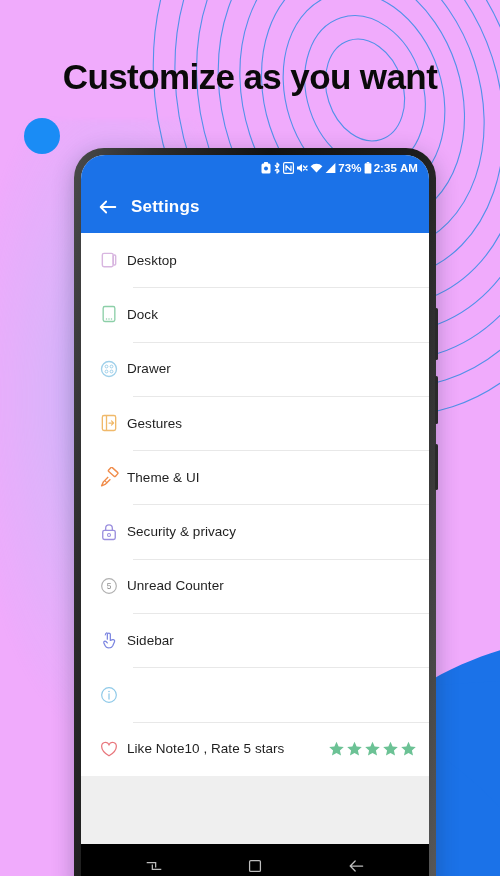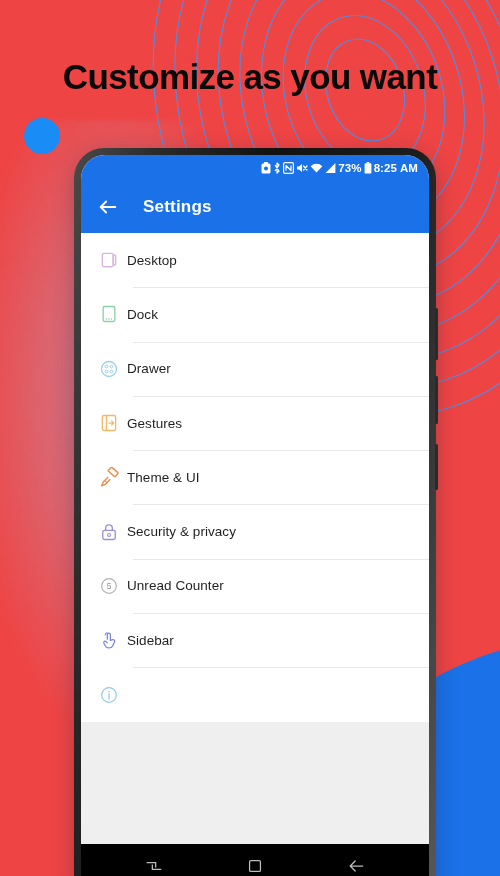--- a/index.html
+++ b/index.html
@@ -2,21 +2,21 @@
 <html><head>
 <meta charset="utf-8">
 <style>
   * { box-sizing: border-box; margin: 0; padding: 0; }
   html, body {
     width: 500px; height: 876px;
     background: #ffffff;
     font-family: "Liberation Sans", sans-serif;
     overflow: hidden;
   }
-  #stage { position: relative; width: 500px; height: 876px; background: #ef4444; overflow: hidden; }
+  #stage { position: relative; width: 500px; height: 876px; background: #f0abfc; overflow: hidden; }
 
   
   .bg-layer { position: absolute; inset: 0; overflow: hidden; pointer-events: none; }
   .glow {
     position: absolute; left: -30px; top: 120px; width: 240px; height: 620px;
     background: radial-gradient(ellipse at 60% 45%, rgba(140,195,245,0.40) 0%, rgba(160,205,248,0.22) 38%, rgba(255,255,255,0) 72%);
     filter: blur(2px);
   }
   .blue-dot {
     position: absolute; left: 24px; top: 118px; width: 36px; height: 36px;
@@ -53,21 +53,21 @@
     padding-right: 11px; gap: 2px;
     color: #ffffff; font-size: 11px; font-weight: bold;
     letter-spacing: .1px; flex: 0 0 auto;
   }
   .statusbar svg { display: block; }
   .sb-text { font-size: 11.5px; font-weight: bold; }
 
   
   .appbar {
     height: 52px; background: #1b72e8; color: #fff;
-    display: flex; align-items: center; padding: 0 16px; gap: 24px;
+    display: flex; align-items: center; padding: 0 16px; gap: 12px;
     flex: 0 0 auto;
   }
   .appbar-title { font-size: 17px; font-weight: bold; letter-spacing: .2px; }
   .back-arrow { width: 22px; height: 22px; cursor: pointer; }
 
   
   .list { background: #fff; flex: 0 0 auto; }
   .row {
     display: flex; align-items: center; height: 54.3px;
     padding: 0 14px 0 11px; position: relative; cursor: pointer;
@@ -171,21 +171,21 @@
           <path d="M8.8 8.6 L12 8.6 M10.4 7 L10.4 10.2" stroke="#1b72e8" stroke-width="1.1"></path>
         </svg>
         <svg width="11" height="12" viewBox="0 0 11 12">
           <path d="M10.4 1 L10.4 11 L0.6 11 Z" fill="#fff"></path>
         </svg>
         <span class="sb-text">73%</span>
         <svg width="8" height="12" viewBox="0 0 8 12">
           <rect x="2.6" y="0" width="2.8" height="1.4" rx="0.4" fill="#fff"></rect>
           <rect x="0.6" y="1.2" width="6.8" height="10.4" rx="1.2" fill="#fff"></rect>
         </svg>
-        <span class="sb-text">8:25 AM</span>
+        <span class="sb-text">2:35 AM</span>
       </div>
 
       <div class="appbar">
         <svg class="back-arrow" viewBox="0 0 24 24">
           <path d="M20 12 H4 M10 6 L4 12 L10 18" fill="none" stroke="#fff" stroke-width="2" stroke-linecap="round" stroke-linejoin="round"></path>
         </svg>
         <span class="appbar-title">Settings</span>
       </div>
 
       <div class="list">
@@ -281,20 +281,45 @@
         <div class="row">
           <span class="row-icon">
             <svg width="20" height="20" viewBox="0 0 24 24">
                 <circle cx="12" cy="12" r="8.8" fill="none" stroke="#8ec9e8" stroke-width="1.4"></circle>
                 <circle cx="12" cy="7.8" r="1" fill="#8ec9e8"></circle>
                 <path d="M12 10.5 V16.8" stroke="#8ec9e8" stroke-width="1.5" stroke-linecap="round"></path>
               </svg>
           </span>
         </div>
 
+        <div class="row">
+          <span class="row-icon">
+            <svg width="20" height="20" viewBox="0 0 24 24">
+                <path d="M12 20.2 C12 20.2 3.2 14.8 3.2 8.9 A4.6 4.6 0 0 1 12 6.8 A4.6 4.6 0 0 1 20.8 8.9 C20.8 14.8 12 20.2 12 20.2 Z" fill="none" stroke="#e8767c" stroke-width="1.5"></path>
+              </svg>
+          </span>
+          <span class="row-label">Like Note10 , Rate 5 stars</span>
+          <span class="stars">
+            <svg width="17" height="17" viewBox="0 0 24 24">
+                <path d="M12 2.5 L15 9.2 L22.3 9.9 L16.8 14.8 L18.4 22 L12 18.2 L5.6 22 L7.2 14.8 L1.7 9.9 L9 9.2 Z" fill="#6cc295"></path>
+              </svg>
+            <svg width="17" height="17" viewBox="0 0 24 24">
+                <path d="M12 2.5 L15 9.2 L22.3 9.9 L16.8 14.8 L18.4 22 L12 18.2 L5.6 22 L7.2 14.8 L1.7 9.9 L9 9.2 Z" fill="#6cc295"></path>
+              </svg>
+            <svg width="17" height="17" viewBox="0 0 24 24">
+                <path d="M12 2.5 L15 9.2 L22.3 9.9 L16.8 14.8 L18.4 22 L12 18.2 L5.6 22 L7.2 14.8 L1.7 9.9 L9 9.2 Z" fill="#6cc295"></path>
+              </svg>
+            <svg width="17" height="17" viewBox="0 0 24 24">
+                <path d="M12 2.5 L15 9.2 L22.3 9.9 L16.8 14.8 L18.4 22 L12 18.2 L5.6 22 L7.2 14.8 L1.7 9.9 L9 9.2 Z" fill="#6cc295"></path>
+              </svg>
+            <svg width="17" height="17" viewBox="0 0 24 24">
+                <path d="M12 2.5 L15 9.2 L22.3 9.9 L16.8 14.8 L18.4 22 L12 18.2 L5.6 22 L7.2 14.8 L1.7 9.9 L9 9.2 Z" fill="#6cc295"></path>
+              </svg>
+          </span>
+        </div>
 
       </div>
 
       <div class="filler"></div>
 
       <div class="navbar">
         <svg width="20" height="20" viewBox="0 0 24 24">
           <path d="M4 8 H14 V13" fill="none" stroke="#bdbdbd" stroke-width="1.5" stroke-linecap="square"></path>
           <path d="M20 16 H10 V11" fill="none" stroke="#bdbdbd" stroke-width="1.5" stroke-linecap="square"></path>
         </svg>

